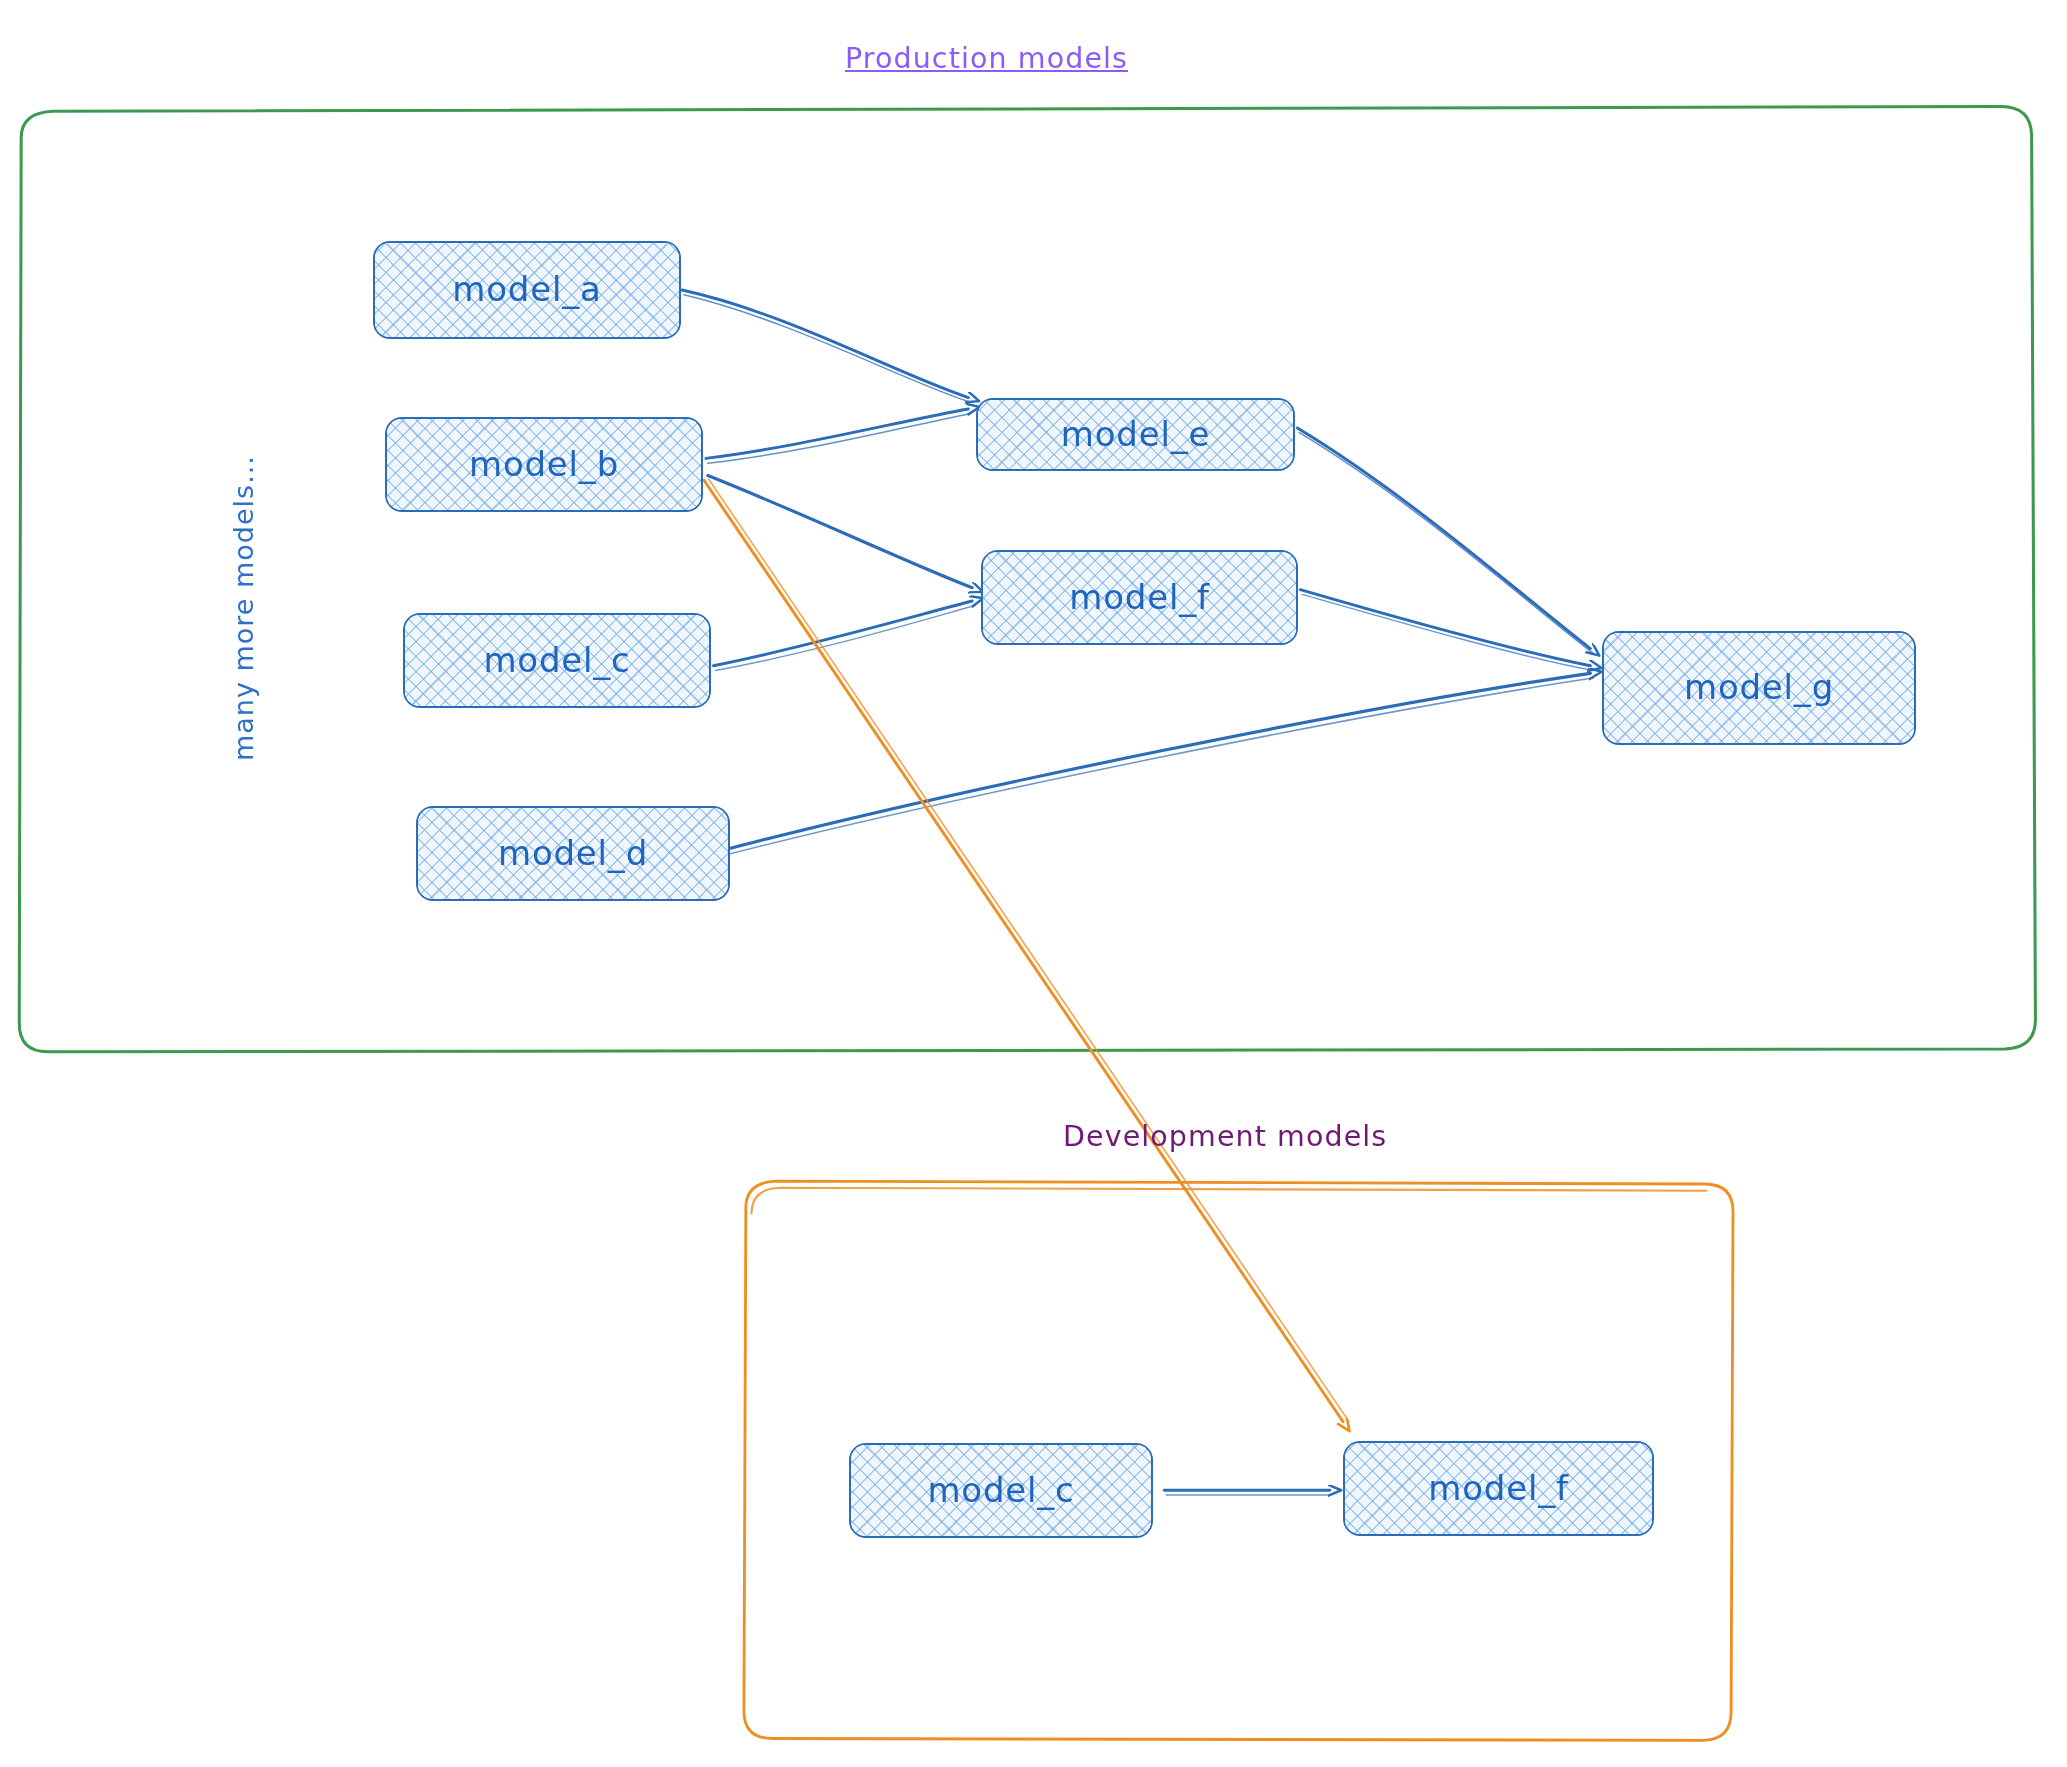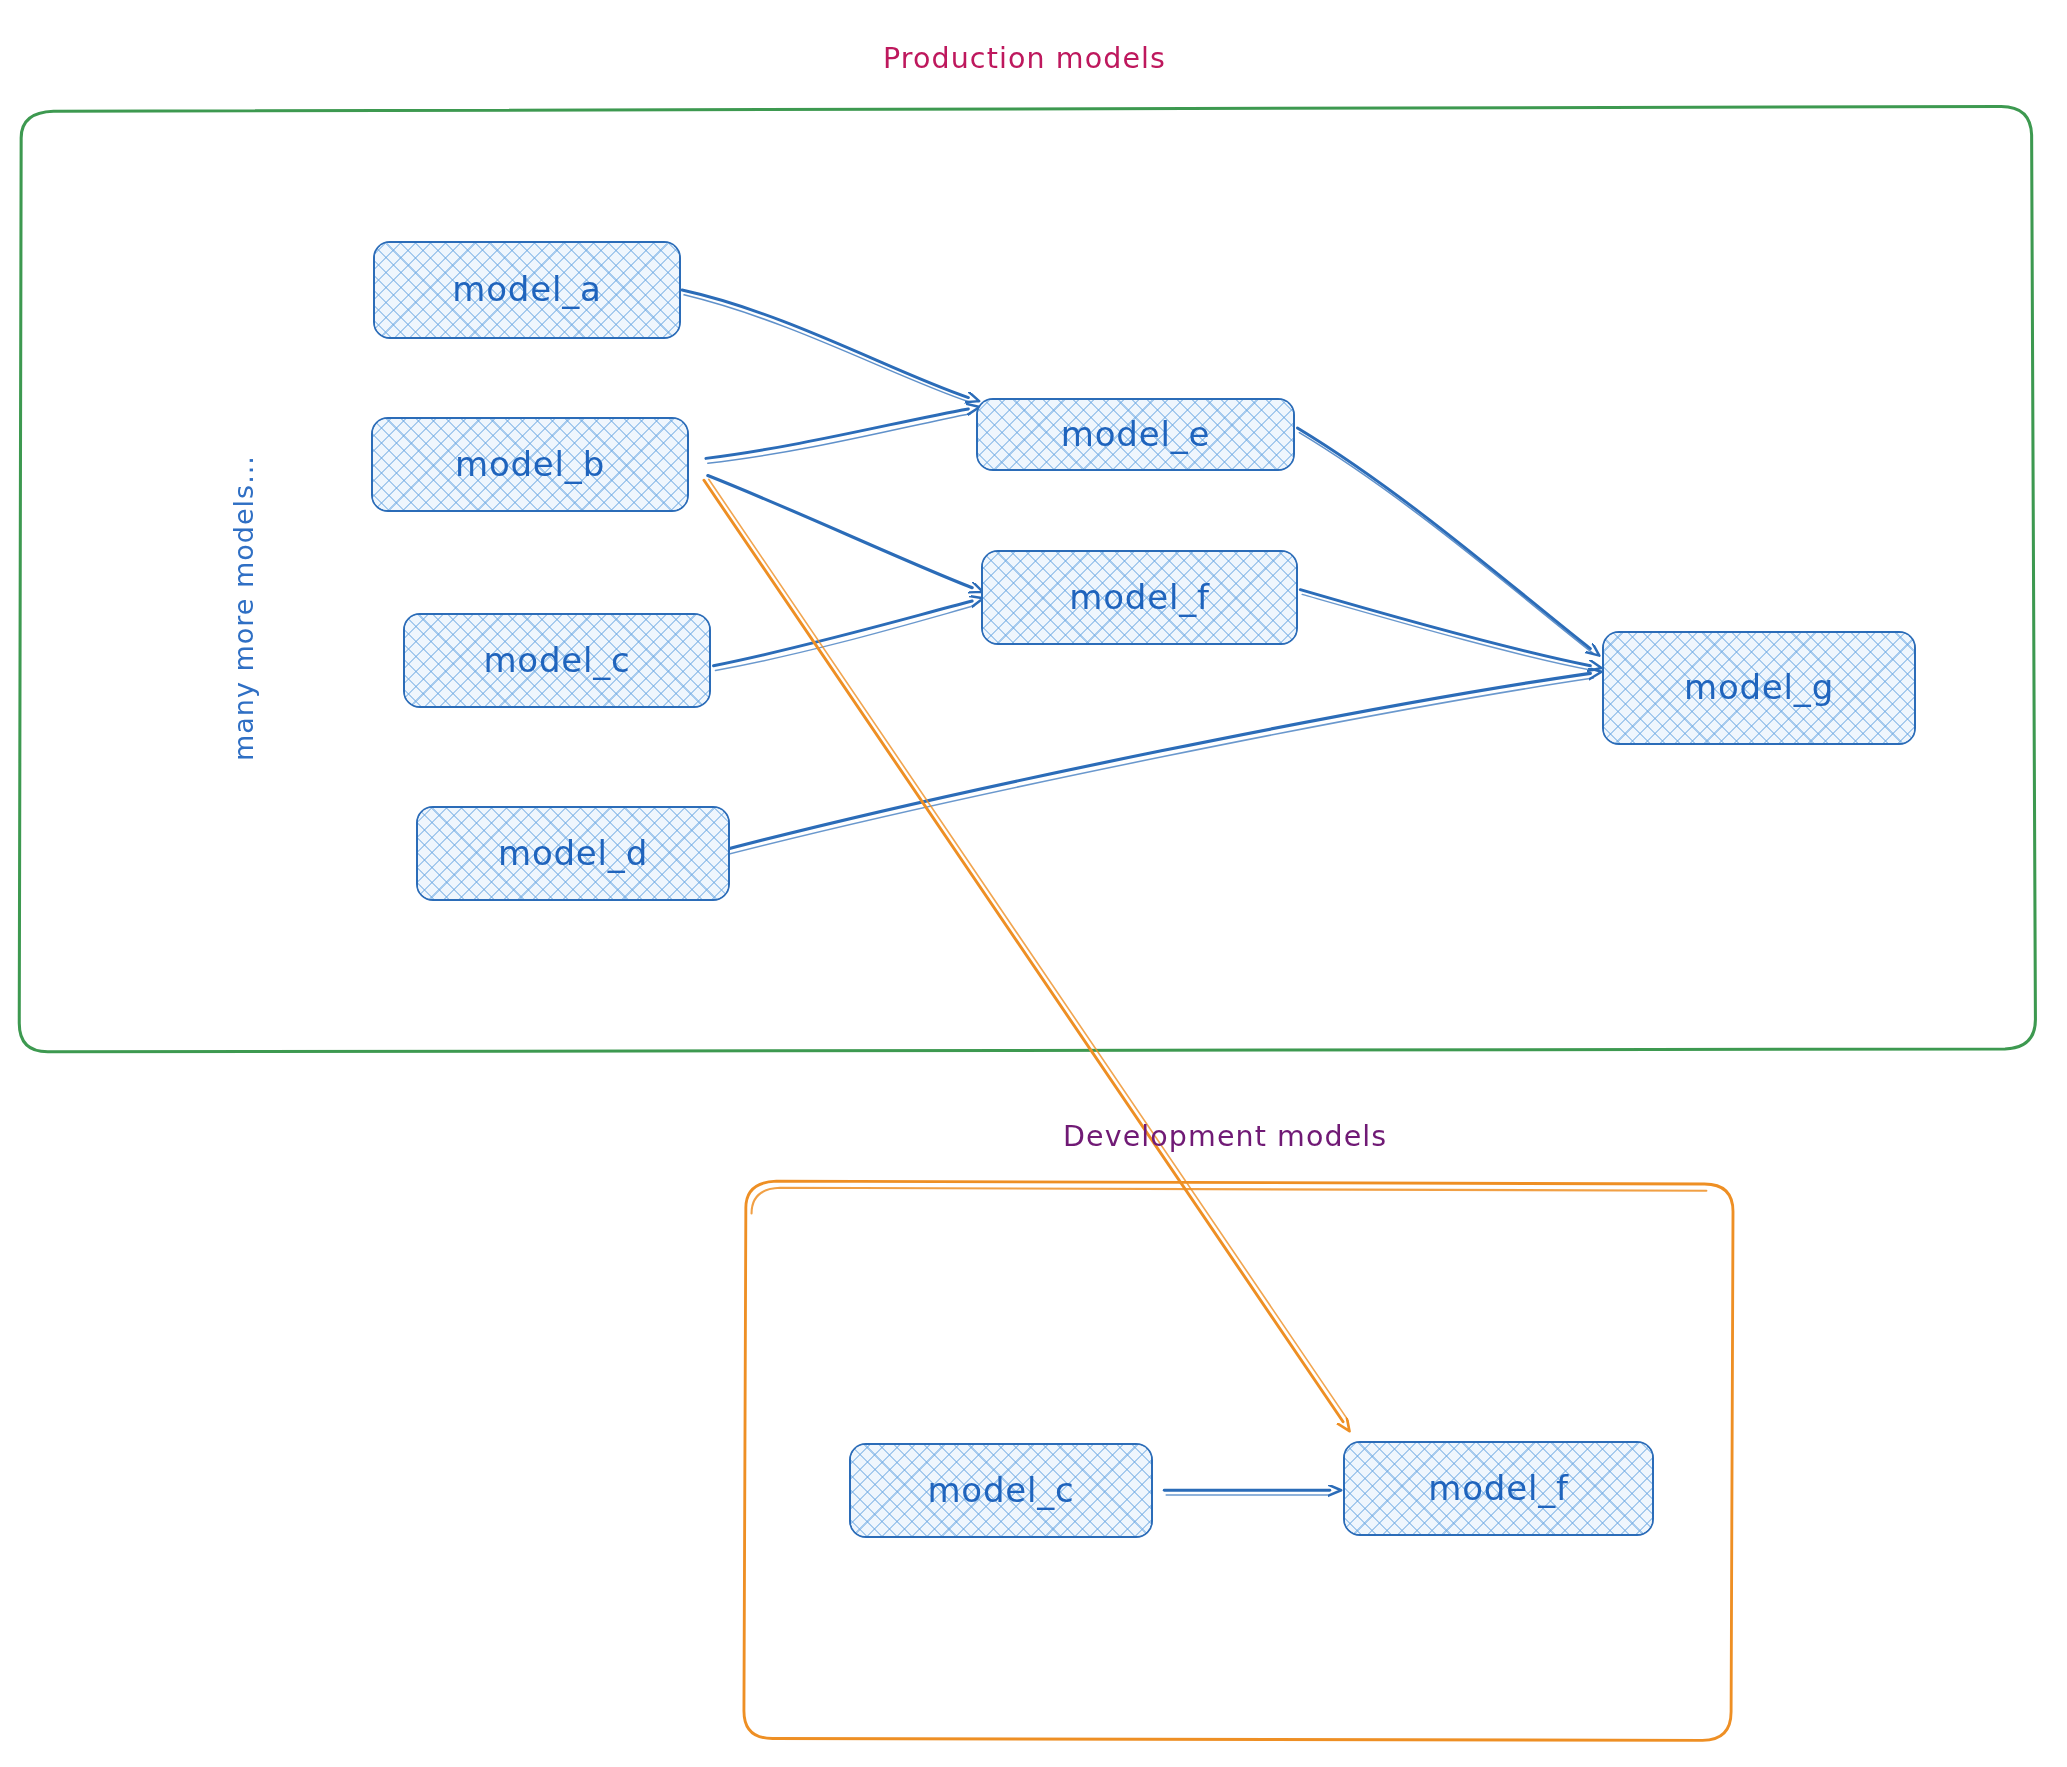--- a/index.html
+++ b/index.html
@@ -10,21 +10,21 @@
   .stage{position:absolute;inset:0;}
   svg.canvas{position:absolute;left:0;top:0;width:2068px;height:1767px;}
 
   .grp-title{
     position:absolute;
     font-family:"DejaVu Sans",sans-serif;
     font-size:28.5px;
     letter-spacing:1.1px;
     white-space:nowrap;
   }
-  #production-title{color:#be185d;left:883px;top:42px;}
+  #production-title{color:#8b5cf6;left:845px;top:42px;text-decoration:underline;}
   #development-title{color:#701a75;left:1054px;top:1120px;margin-left:9px;}
 
   .node{
     position:absolute;
     display:flex;align-items:center;justify-content:center;
     border:2.9px solid #2b6cb8;
     border-radius:17px;
     box-sizing:border-box;
     color:#1f64bd;
     font-size:34px;
@@ -121,21 +121,21 @@
   <div class="grp-title" id="production-title">Production models</div>
 
   <div class="grp-title" id="development-title">Development models</div>
 
   <div class="vertical-note" style="left:228px;top:761px;">many more models...</div>
 
   <div class="node" style="left:373px;top:241px;width:308px;height:98px;">
     <span class="lbl">model_a</span>
   </div>
 
-  <div class="node" style="left:371px;top:417px;width:318px;height:95px;">
+  <div class="node" style="left:385px;top:417px;width:318px;height:95px;">
     <span class="lbl">model_b</span>
   </div>
 
   <div class="node" style="left:403px;top:613px;width:308px;height:95px;">
     <span class="lbl">model_c</span>
   </div>
 
   <div class="node" style="left:416px;top:806px;width:314px;height:95px;">
     <span class="lbl">model_d</span>
   </div>

